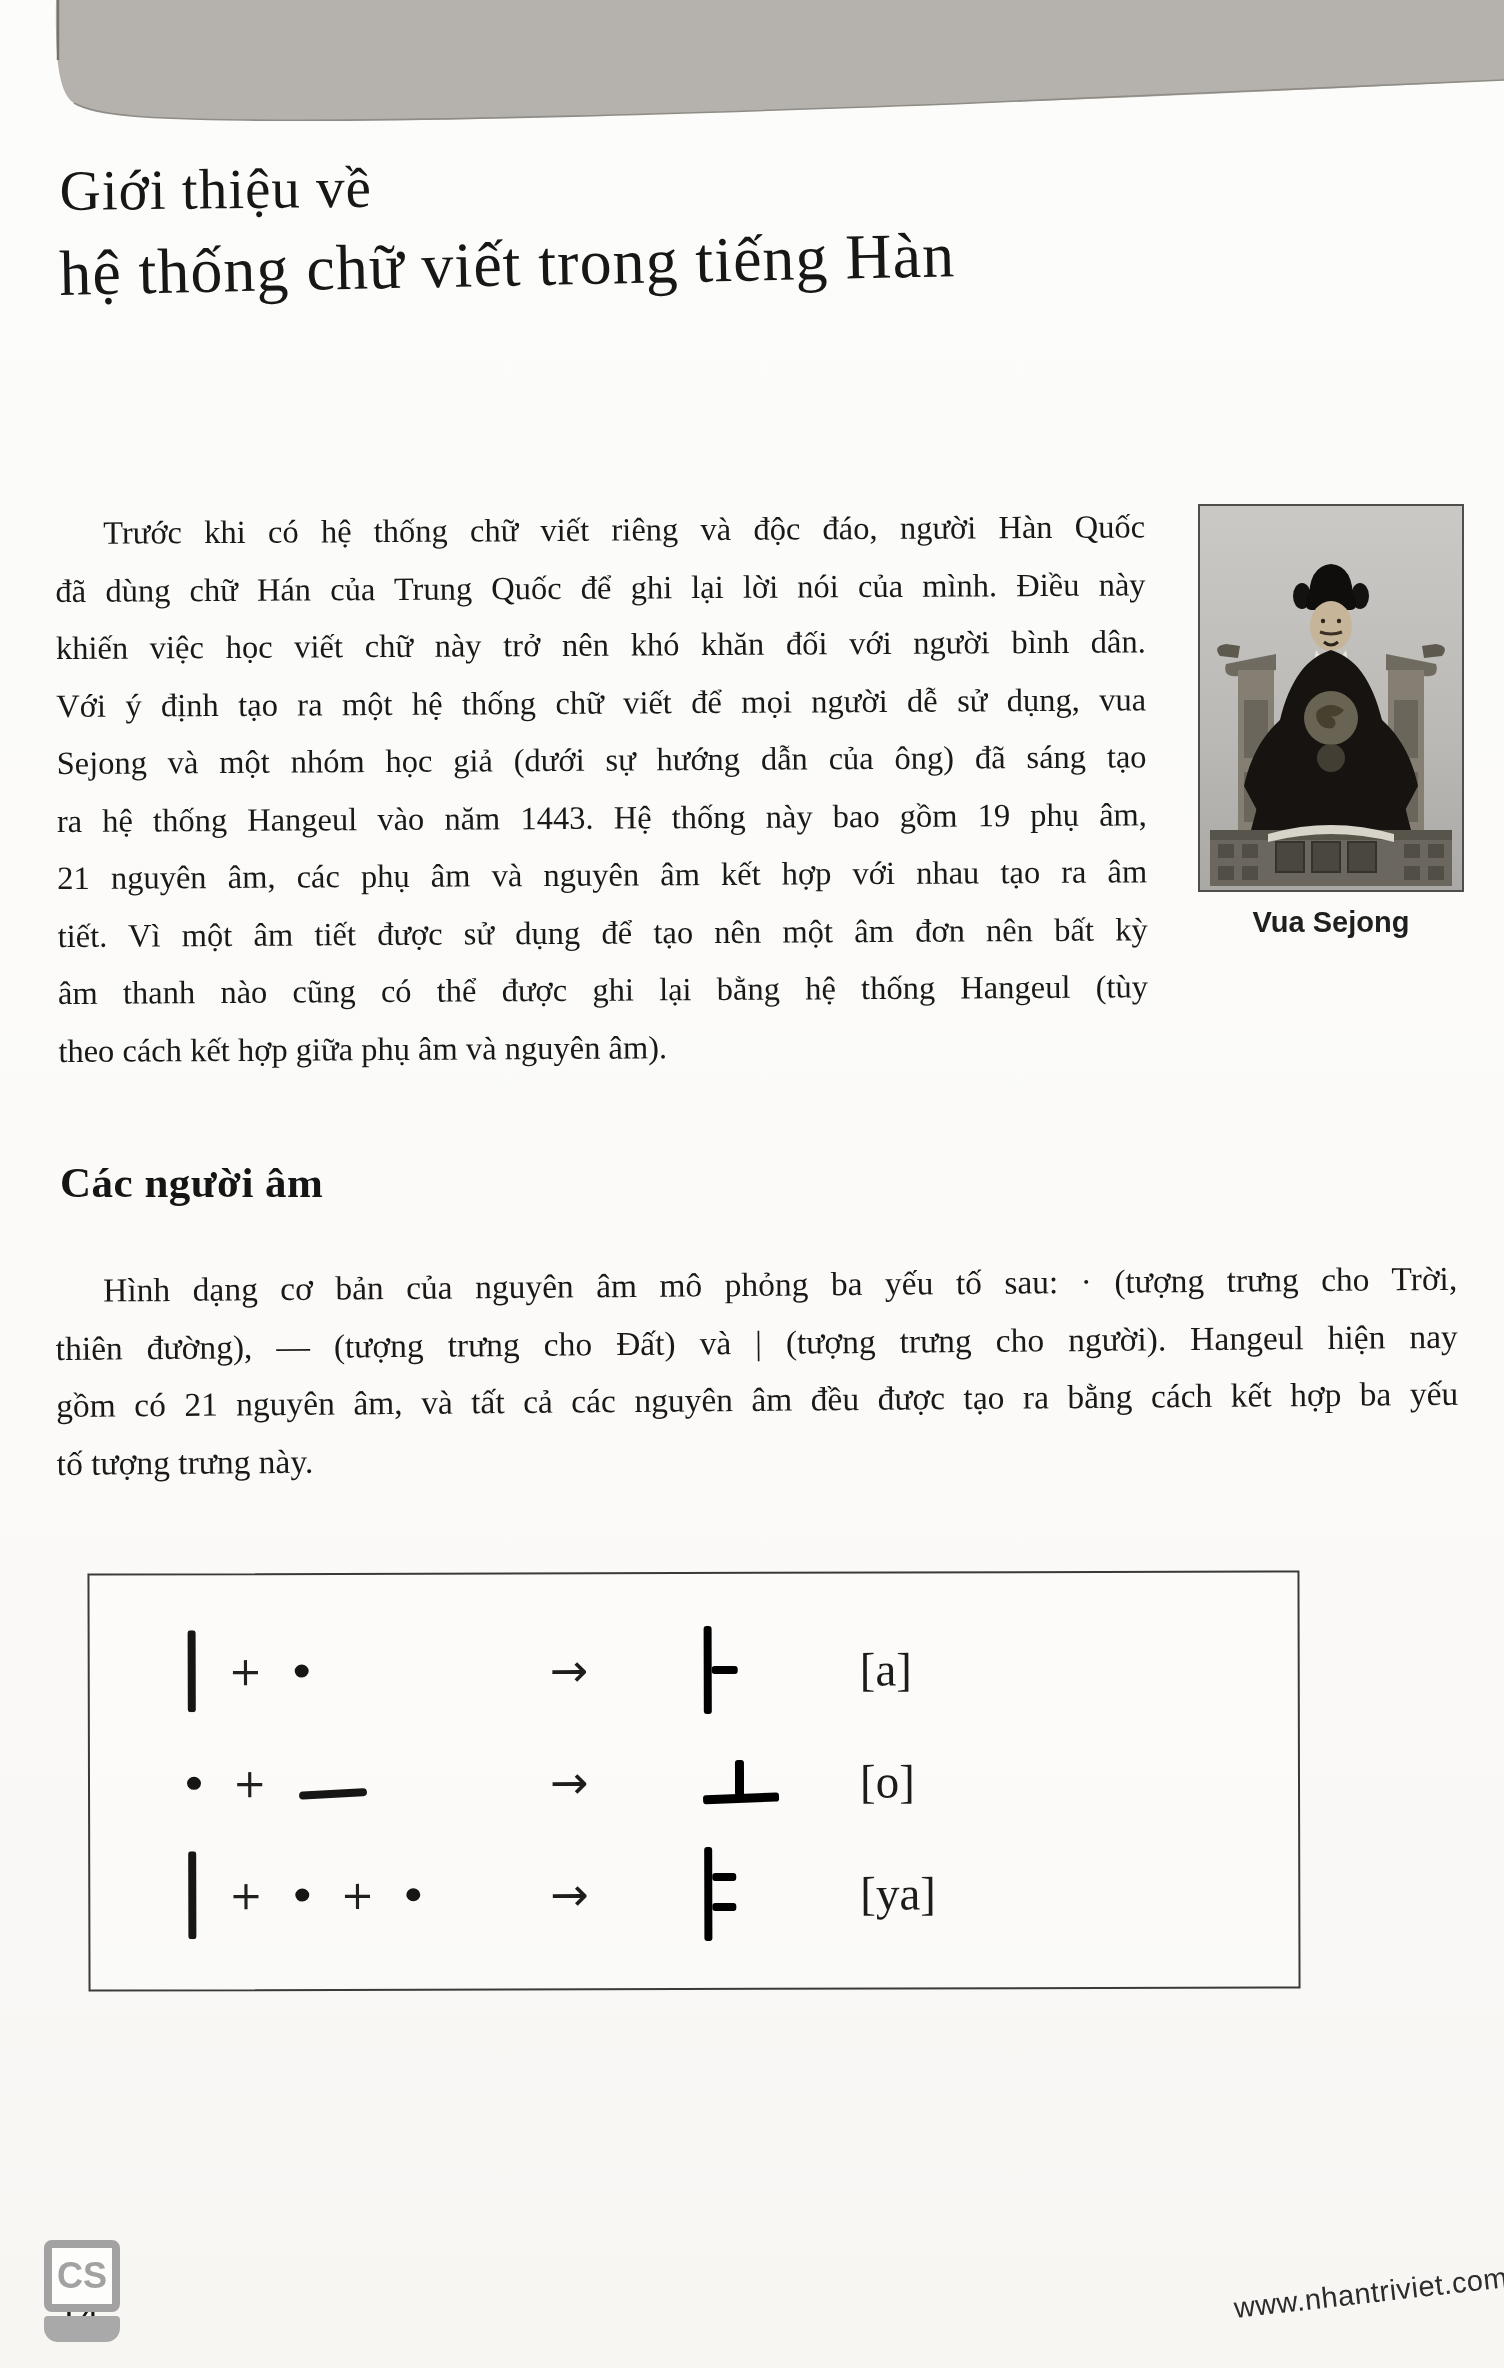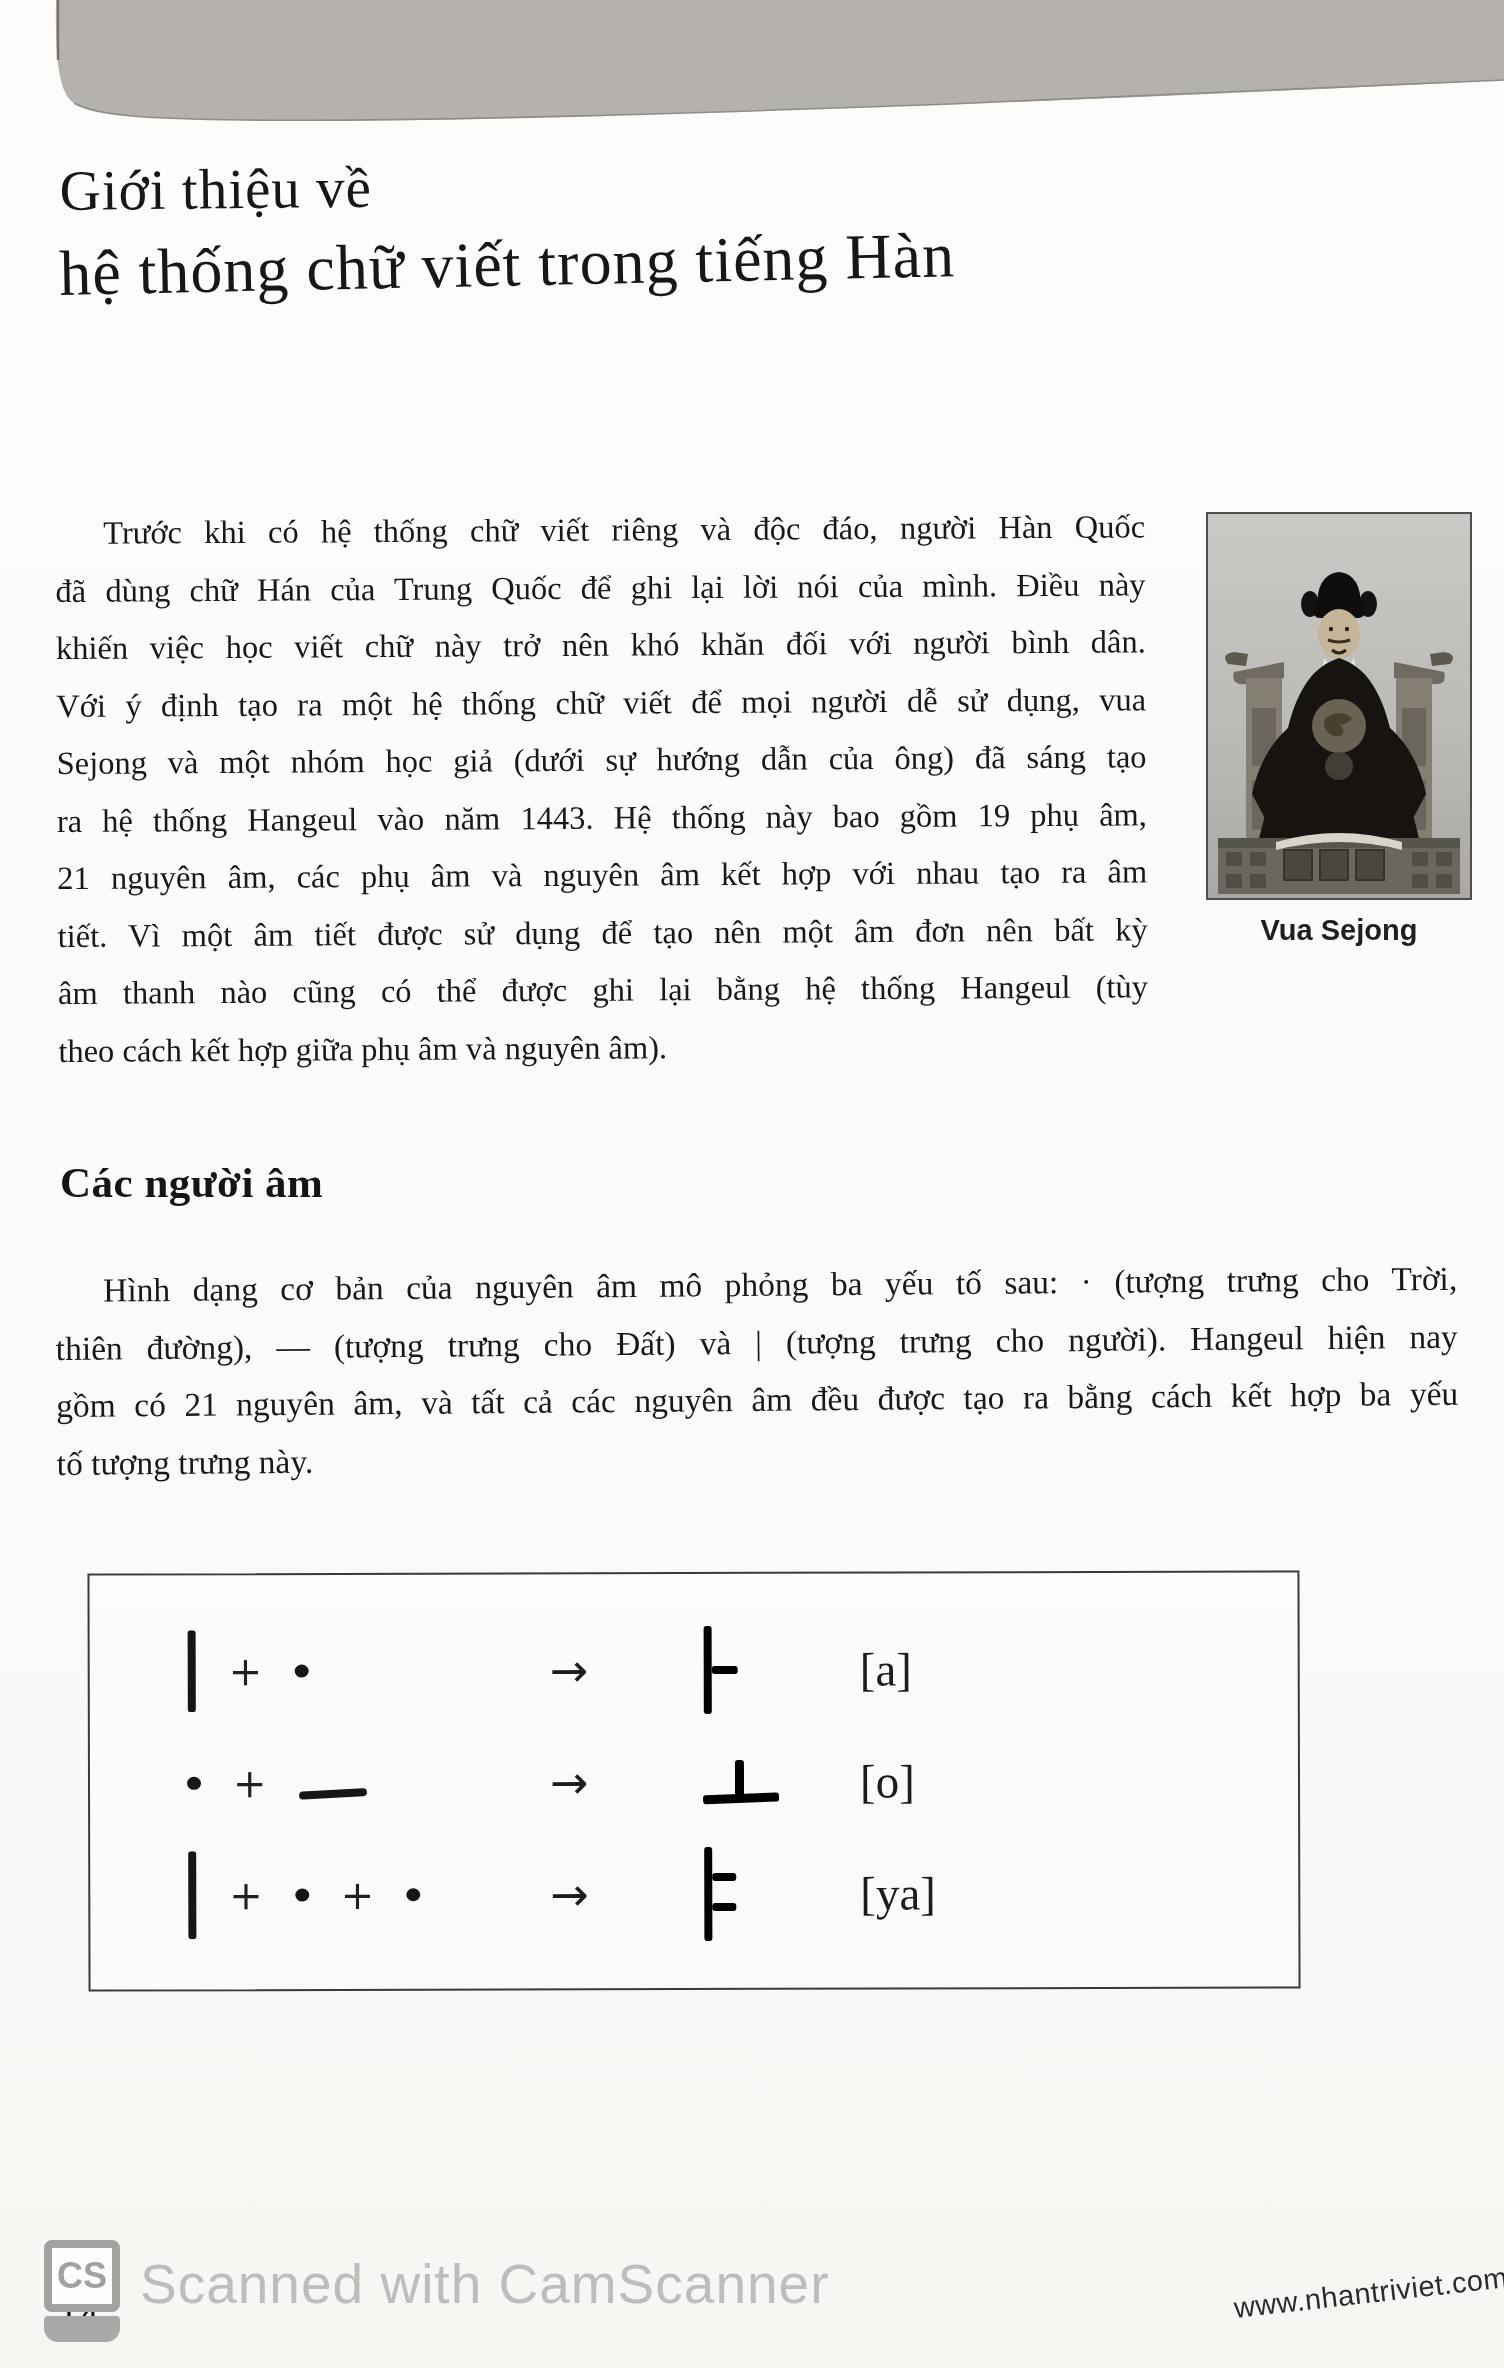--- a/index.html
+++ b/index.html
@@ -23,21 +23,21 @@
 
   
   .para { position:absolute; font-size:32.5px; line-height:57.5px; color:#191919; }
   .para .pline { text-align:justify; text-align-last:justify; white-space:normal; }
   .para .pline:first-child { text-indent:48px; }
   .para .pline:last-child { text-align-last:left; }
   .para1 { left:55px; top:505px; width:1090px; transform:rotate(-0.35deg); transform-origin:left top; }
   .para2 { left:55px; top:1262px; width:1402px; font-size:33.5px; transform:rotate(-0.5deg); transform-origin:left top; }
 
   
-  .fig { position:absolute; left:1190px; top:496px; width:266px; margin:16px; }
+  .fig { position:absolute; left:1190px; top:496px; width:266px; margin:8px; }
   .fig svg { display:block; }
   .fig figcaption {
     text-align:center; margin-top:14px;
     font-family:"Liberation Sans", sans-serif; font-weight:bold;
     font-size:29px; color:#1f1f1f;
   }
 
   
   .sec-h { position:absolute; left:60px; top:1158px; margin:0; font-size:43px; font-weight:bold; color:#151515; letter-spacing:0.5px; }
 
@@ -266,17 +266,16 @@
       </div>
       <div class="freading">[ya]</div>
     </div>
 
   </div>
 
   <div class="cs-logo">
     <div class="cs-box">CS</div>
     <div class="cs-base"></div>
   </div>
-  <div class="cam-text">Scanned with CamScanner</div>
   <div class="pagenum">14</div>
   <div class="website">www.nhantriviet.com</div>
 
 </div>
 
 </body></html>

